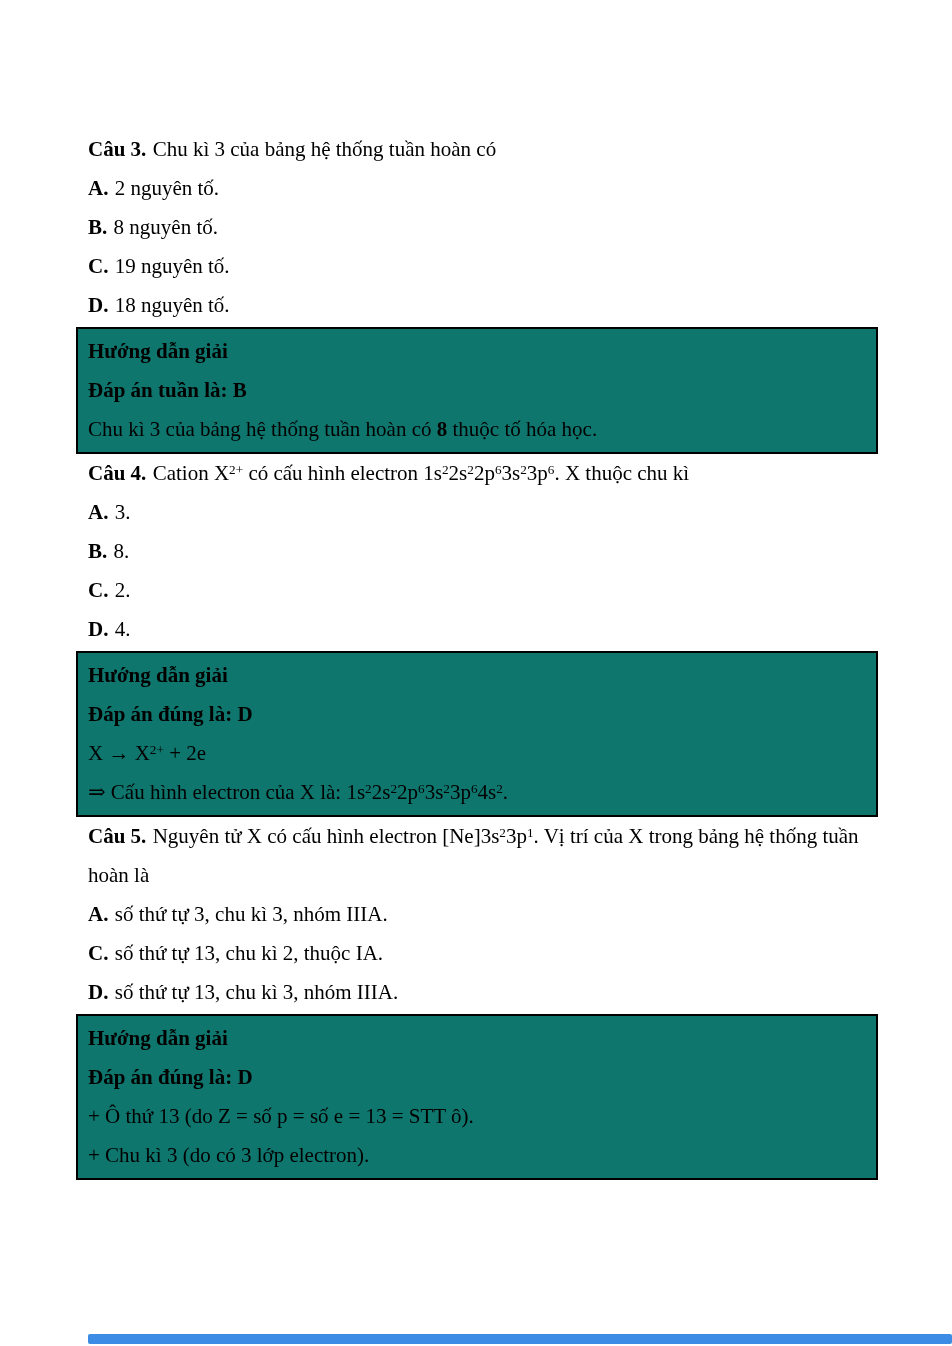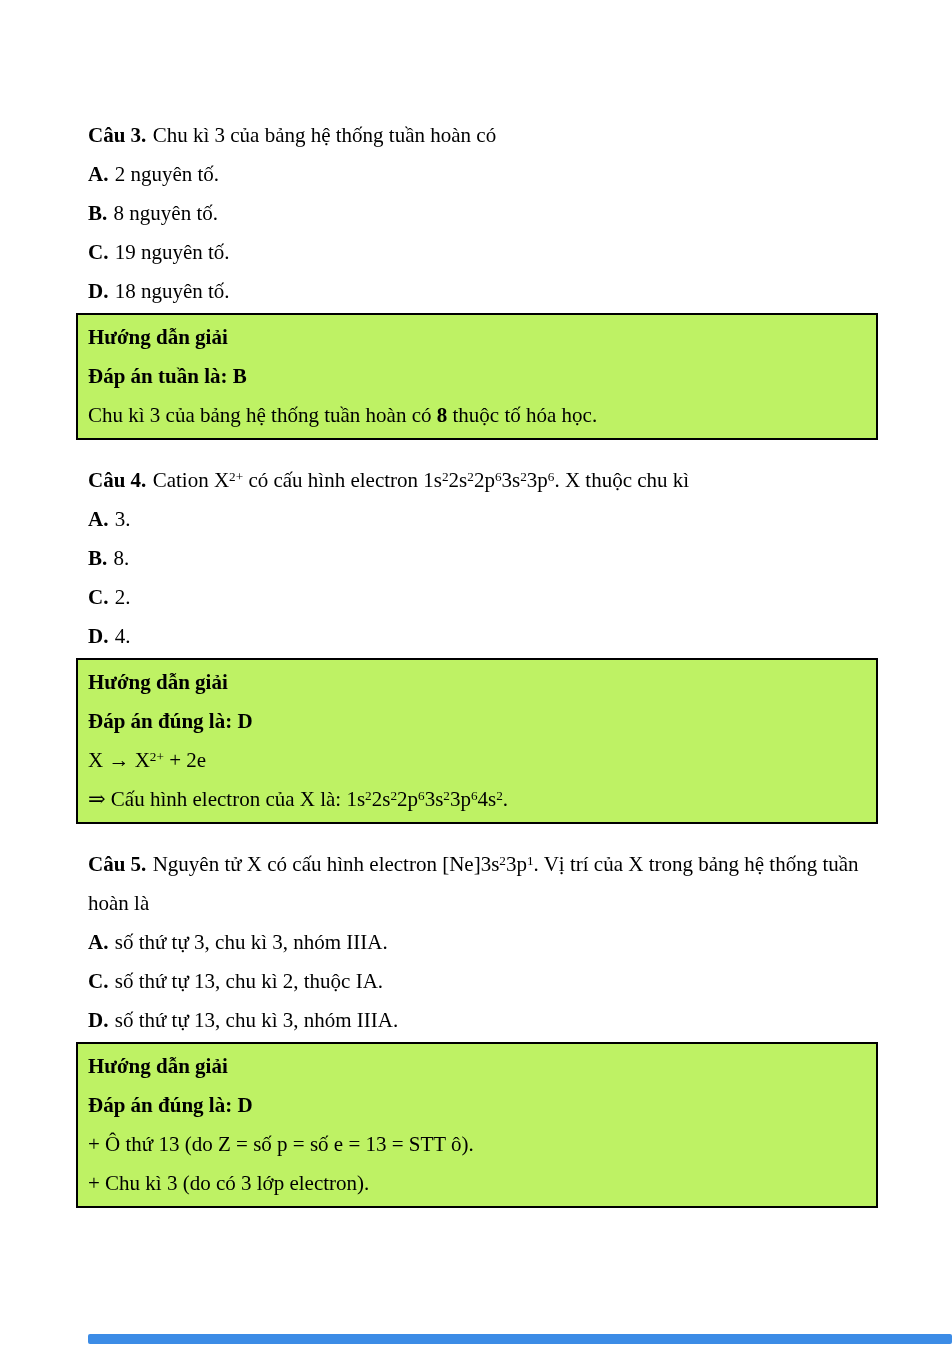--- a/index.html
+++ b/index.html
@@ -8,41 +8,41 @@
     background: #ffffff;
     color: #000000;
     font-family: "Liberation Serif", "DejaVu Serif", serif;
     font-size: 21px;
     position: relative;
     overflow: hidden;
   }
   .content {
     position: absolute;
     left: 88px;
-    top: 116px;
+    top: 130px;
     width: 780px;
   }
   .line {
     margin: 0;
     line-height: 39px;
   }
   .b { font-weight: bold; }
   .qlabel { font-weight: bold; margin-right: 0.30em; }
   .sup {
     font-size: 0.63em;
     position: relative;
     top: -0.48em;
     line-height: 0;
   }
   .solution-box {
     border: 2px solid #000000;
-    margin: 2px 0 21px -12px;
+    margin: 2px 0 0 -12px;
     padding: 3px 6px 3px 10px;
     width: 782px;
-    background: #bef264;
+    background: #0f766e;
   }
   .scroll-track {
     position: absolute;
     left: 0; right: 0; bottom: 0;
     height: 14px;
     background: transparent;
   }
   .scroll-thumb {
     position: absolute;
     left: 88px; right: 0; bottom: 2px;

